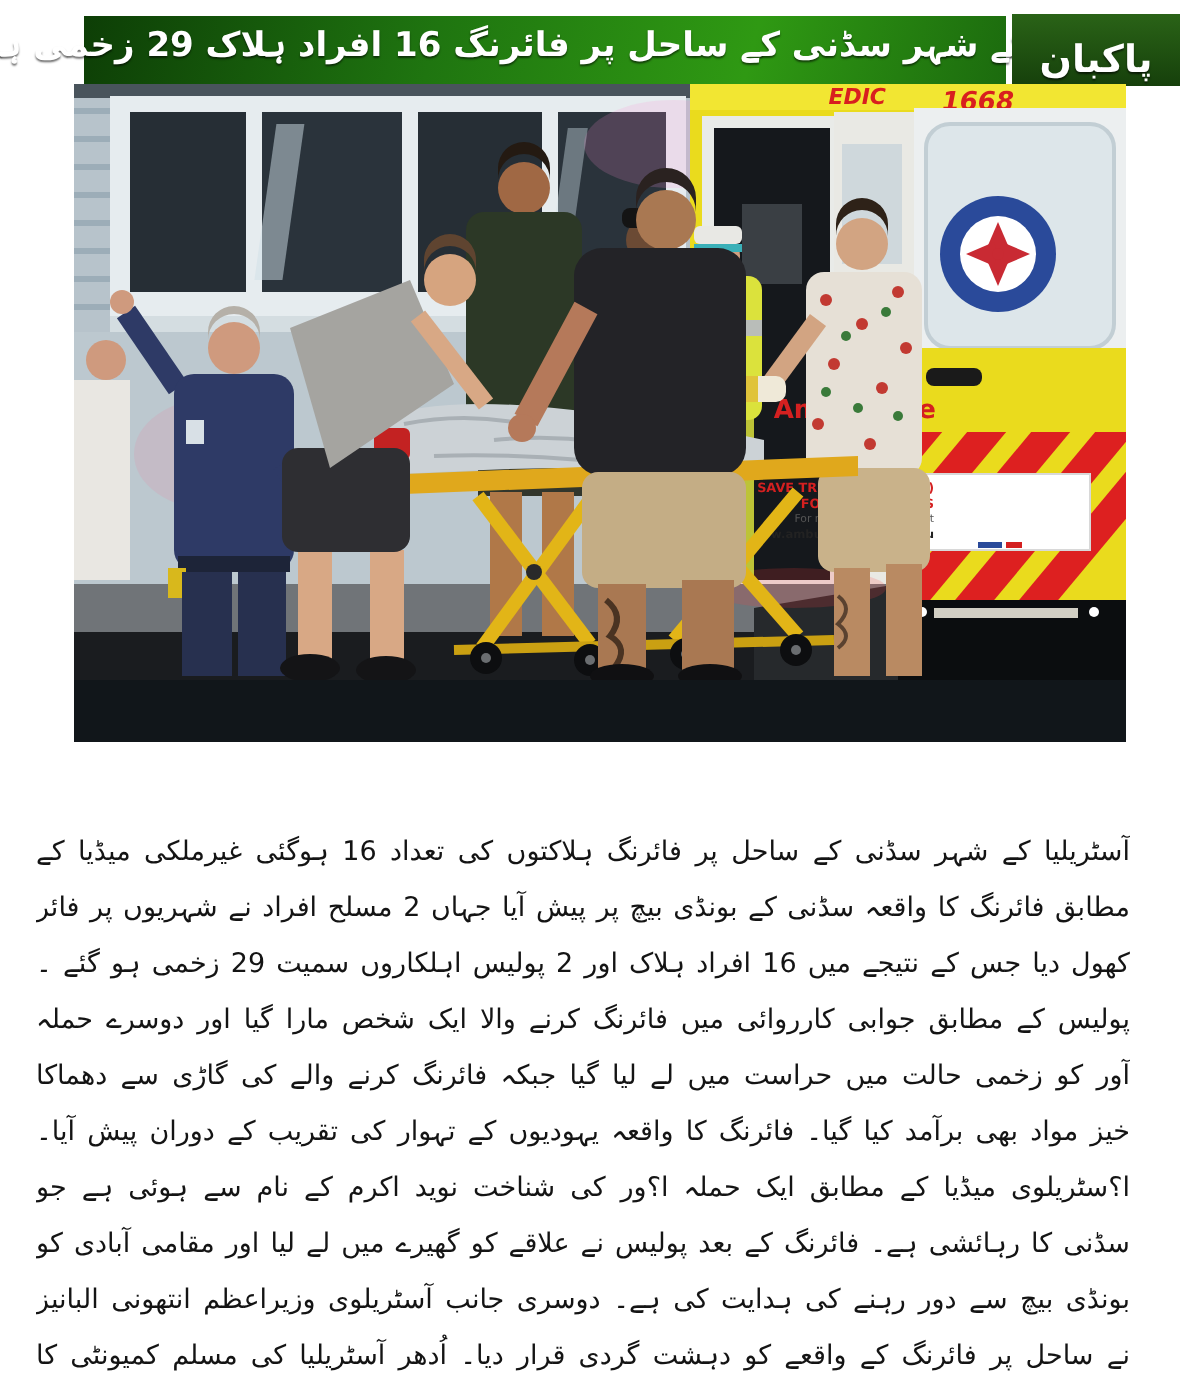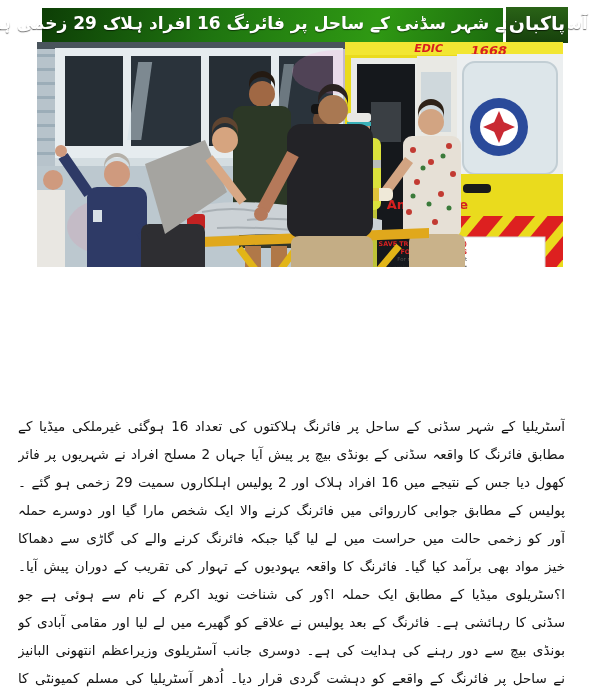--- a/index.html
+++ b/index.html
@@ -6,28 +6,28 @@
   body{width:600px;height:700px;position:relative;overflow:hidden;
        font-family:"DejaVu Sans","Liberation Sans",sans-serif;}
   .page{position:absolute;inset:0;background:#ffffff;}
 
   
   .headline-bar{position:absolute;left:42px;top:8px;width:461px;height:34px;
     background:linear-gradient(105deg,#0d3e06 0%,#1f7510 38%,#2f9913 72%,#1c6b0e 100%);
     display:flex;align-items:center;justify-content:center;}
   .headline-text{color:#ffffff;font-weight:bold;font-size:17px;line-height:1;
     direction:rtl;white-space:nowrap;text-shadow:0 1px 1px rgba(0,0,0,.55);padding-bottom:3px;}
-  .logo-box{position:absolute;left:506px;top:7px;width:62px;height:36px;
+  .logo-box{position:absolute;left:506px;top:7px;width:84px;height:36px;
     background:linear-gradient(180deg,#2a6317,#16400b);
-    display:flex;align-items:center;justify-content:center;}
+    display:flex;align-items:flex-end;justify-content:center;}
   .logo-text{color:#ffffff;font-weight:bold;font-size:19px;line-height:1;
     text-shadow:0 1px 1px rgba(0,0,0,.6);padding-bottom:3px;}
 
   
-  .photo{position:absolute;left:37px;top:42px;width:526px;height:225px;overflow:hidden;background:#11161a;}
+  .photo{position:absolute;left:37px;top:42px;width:526px;height:329px;overflow:hidden;background:#11161a;}
 
   
   .caption{position:absolute;left:37px;top:360px;width:526px;text-align:center;}
   .caption span{color:#d42a22;font-weight:bold;font-size:14px;direction:rtl;}
 
   
   .article{position:absolute;left:18px;top:412px;width:547px;height:280px;overflow:hidden;
     direction:rtl;text-align:justify;color:#141414;font-size:13.5px;line-height:28px;
     word-spacing:1px;}
 </style>

